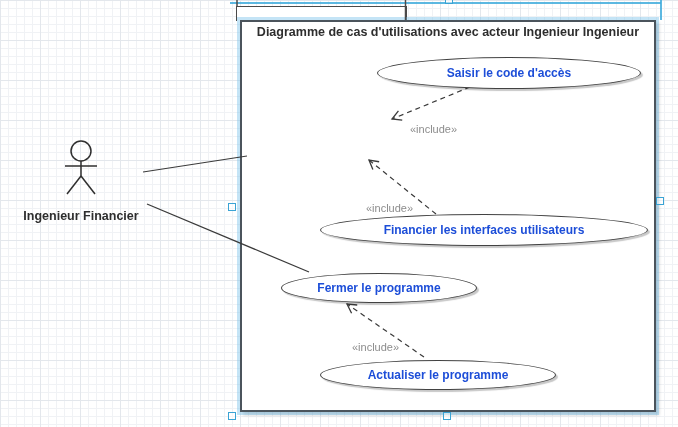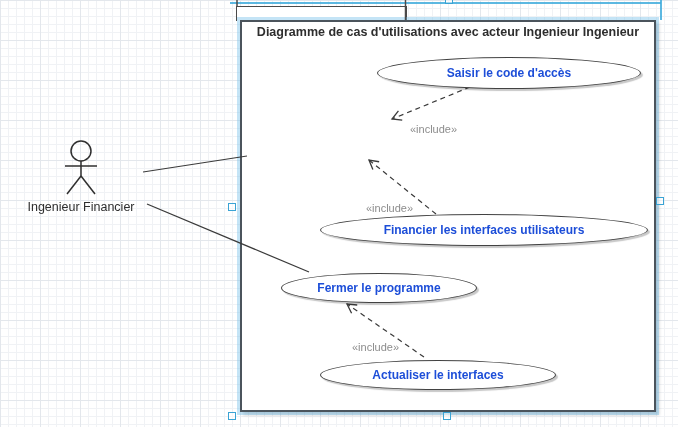--- a/index.html
+++ b/index.html
@@ -41,22 +41,22 @@
   #uc-organiser {left:320px;top:214px;width:326px;height:30px;}
   #uc-fermer    {left:281px;top:273px;width:194px;height:28px;}
   #uc-actualiser{left:320px;top:360px;width:234px;height:28px;}
   
   .include-label{font-size:11px;color:#8c8c8c;white-space:nowrap;z-index:6;}
   #inc-1{left:410px;top:123px;}
   #inc-2{left:366px;top:202px;}
   #inc-3{left:352px;top:341px;}
   
   #actor-label{
-    left:18px;top:200px;width:126px;text-align:center;
-    font-size:12.5px;font-weight:normal;color:#2e2e2e;z-index:4;white-space:nowrap;
+    left:18px;top:209px;width:126px;text-align:center;
+    font-size:12.5px;font-weight:bold;color:#2e2e2e;z-index:4;white-space:nowrap;
   }
   
   #overlay{left:0;top:0;z-index:4;pointer-events:none;}
   
   .sel-line{background:rgba(64,172,220,0.85);z-index:3;}
   #sel-top{left:230px;top:2px;width:431px;height:1.5px;}
   #sel-right-tick{left:660px;top:0;width:1.5px;height:20px;}
   .handle{
     width:8px;height:8px;border:1.4px solid #3aa3d4;background:rgba(255,255,255,0.45);
     z-index:7;box-sizing:border-box;
@@ -108,21 +108,21 @@
     <line x1="470" y1="87" x2="392" y2="119" stroke="#3a3a3a" stroke-width="1.2" stroke-dasharray="5 4" marker-end="url(#openArrow)"></line>
     <line x1="436" y1="214" x2="369" y2="160" stroke="#3a3a3a" stroke-width="1.2" stroke-dasharray="5 4" marker-end="url(#openArrow)"></line>
     <line x1="424" y1="357" x2="347" y2="304" stroke="#3a3a3a" stroke-width="1.2" stroke-dasharray="5 4" marker-end="url(#openArrow)"></line>
   </svg>
 
   <div class="abs" id="actor-label">Ingenieur Financier</div>
 
   <div class="abs usecase" id="uc-saisir">Saisir le code d'accès</div>
   <div class="abs usecase" id="uc-organiser">Financier les interfaces utilisateurs</div>
   <div class="abs usecase" id="uc-fermer">Fermer le programme</div>
-  <div class="abs usecase" id="uc-actualiser">Actualiser le interfaces</div>
+  <div class="abs usecase" id="uc-actualiser">Actualiser le programme</div>
 
   <div class="abs include-label" id="inc-1">«include»</div>
   <div class="abs include-label" id="inc-2">«include»</div>
   <div class="abs include-label" id="inc-3">«include»</div>
 
   <div class="abs handle" id="h-top-mid"></div>
   <div class="abs handle" id="h-left-mid"></div>
   <div class="abs handle" id="h-right-mid"></div>
   <div class="abs handle" id="h-bottom-left"></div>
   <div class="abs handle" id="h-bottom-mid"></div>

